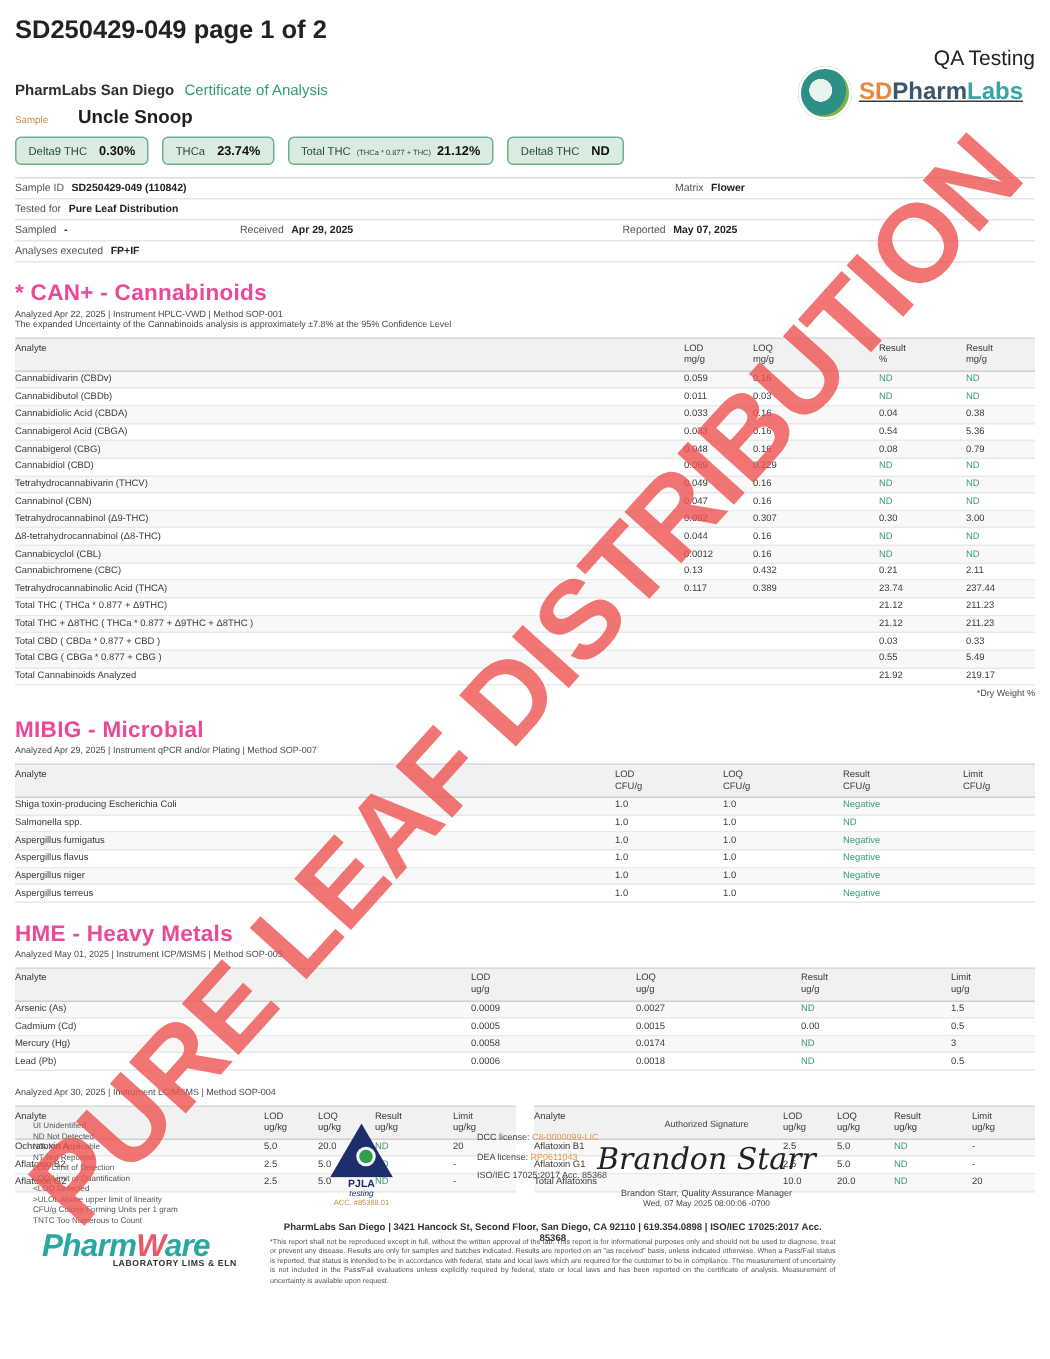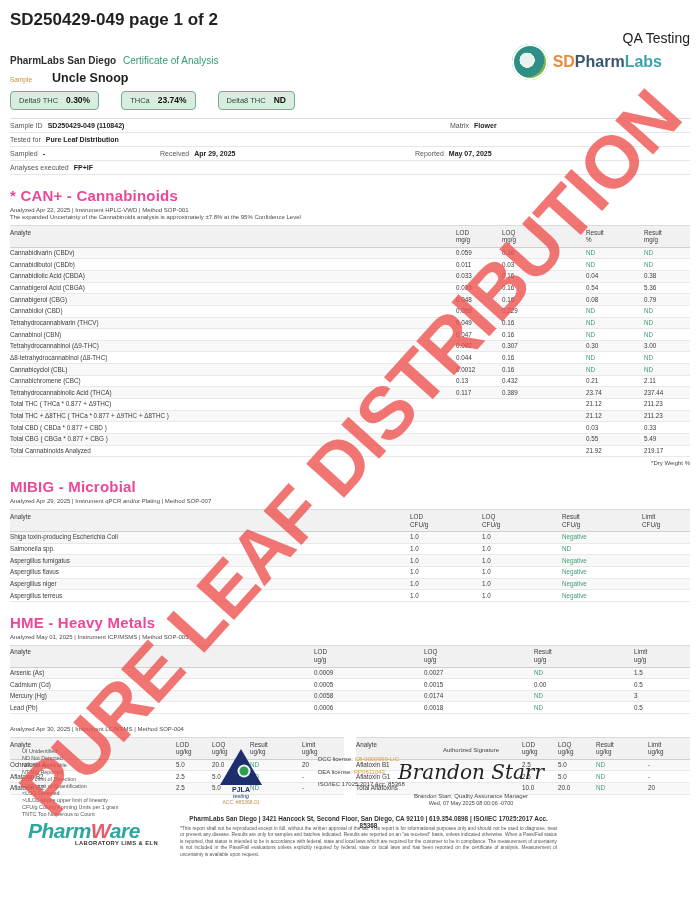--- a/index.html
+++ b/index.html
@@ -3,32 +3,32 @@
 <meta charset="utf-8">
 <style>
   html,body{margin:0;padding:0;background:#e9e9e9;}
   body{font-family:"Liberation Sans",sans-serif;color:#3a3a3a;}
   .page{position:relative;width:700px;height:906px;background:#fff;margin:0 auto;overflow:hidden;}
   .content{padding:10px 10px 0;}
   
   .row-top{display:flex;justify-content:space-between;align-items:flex-start;}
   .doc-id{font-size:17px;font-weight:700;color:#222;}
   .qa{font-size:14px;color:#222;margin-top:20px;}
-  .sdlogo{position:absolute;right:38px;top:44px;display:flex;align-items:center;gap:5px;z-index:2;}
+  .sdlogo{position:absolute;right:18px;top:44px;display:flex;align-items:center;gap:5px;z-index:2;text-decoration:underline;}
   .mascot{width:36px;height:36px;border-radius:50%;background:radial-gradient(circle at 42% 45%, #e8f3ee 0 26%, #2e8f86 27% 58%, #7ab648 59% 78%, #2e8f86 79% 100%);box-shadow:0 0 0 2px #fff inset;}
   .sd-sd{color:#e78a3c;font-weight:700;font-size:16px;}
   .sd-pharm{color:#3a566d;font-weight:600;font-size:16px;}
   .sd-labs{color:#3aa3ab;font-weight:600;font-size:16px;}
   .lab-line{margin-top:9px;font-size:10px;}
   .lab-name{font-weight:700;color:#2f2f2f;}
   .coa{color:#2f9e78;margin-left:4px;}
   .sample-line{margin-top:5px;display:flex;align-items:baseline;gap:16px;}
   .sample-label{font-size:6.5px;color:#c98f3f;}
   .sample-name{font-size:12.5px;font-weight:700;color:#1e1e1e;margin-left:4px;}
-  .badges{display:flex;gap:22px;margin-top:6px;}
+  .badges{display:flex;gap:9px;margin-top:6px;}
   .badge{display:flex;align-items:baseline;gap:4px;background:#daecdf;border:1px solid #6fae91;border-radius:4px;padding:3px 8px 4px;}
   .badge .bl{font-size:7.5px;color:#234b38;}
   .badge .bf{font-size:5px;color:#234b38;}
   .badge .bv{font-size:8.5px;font-weight:700;color:#101010;}
   
   .info{margin-top:8px;border-top:1px solid #dcdcdc;font-size:7px;}
   .irow{border-bottom:1px solid #e6e6e6;padding:3px 0;display:grid;}
   .ir1{grid-template-columns:1fr 240px;}
   .ir3{grid-template-columns:150px 255px 1fr;}
   .lab{color:#555;}
@@ -114,20 +114,25 @@
           <span class="bf"></span>
           <span class="bv">0.30%</span>
         </div>
 
         <div class="badge">
           <span class="bl">THCa</span>
           <span class="bf"></span>
           <span class="bv">23.74%</span>
         </div>
 
+        <div class="badge">
+          <span class="bl">Total THC</span>
+          <span class="bf">(THCa * 0.877 + THC)</span>
+          <span class="bv">21.12%</span>
+        </div>
 
         <div class="badge">
           <span class="bl">Delta8 THC</span>
           <span class="bf"></span>
           <span class="bv nd">ND</span>
         </div>
       </div>
 
     <div class="info">
       <div class="irow ir1">

